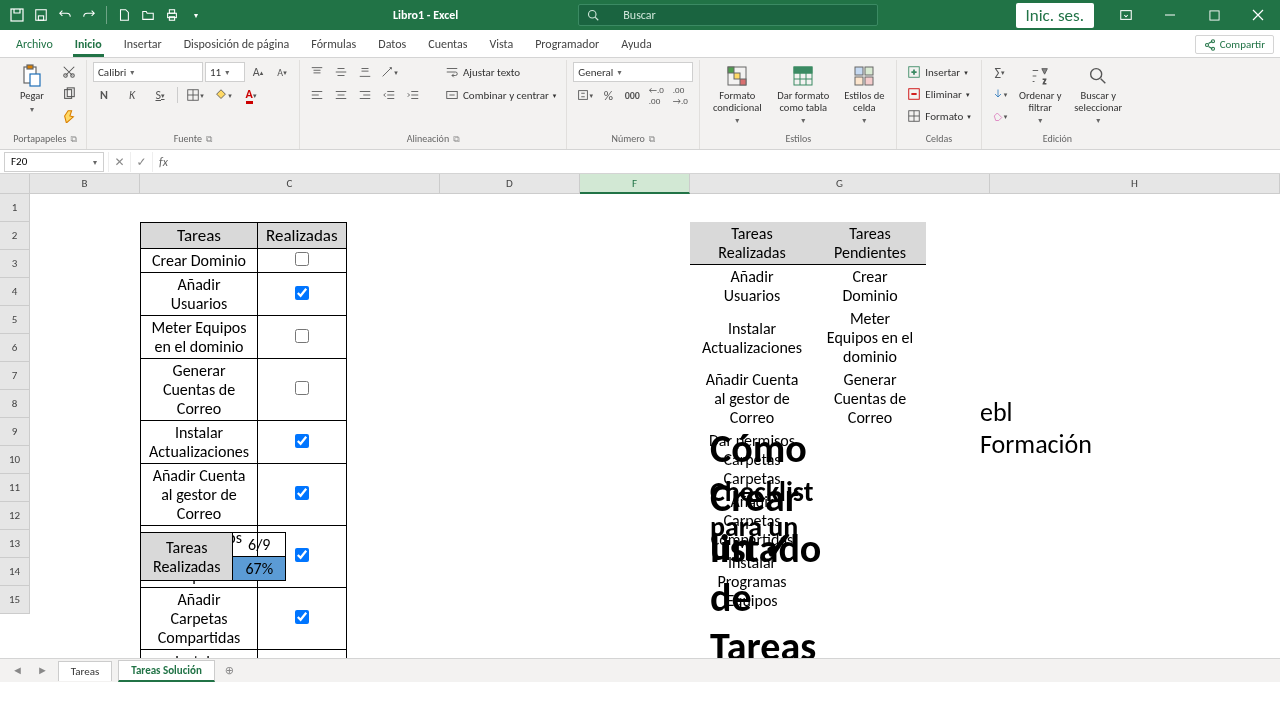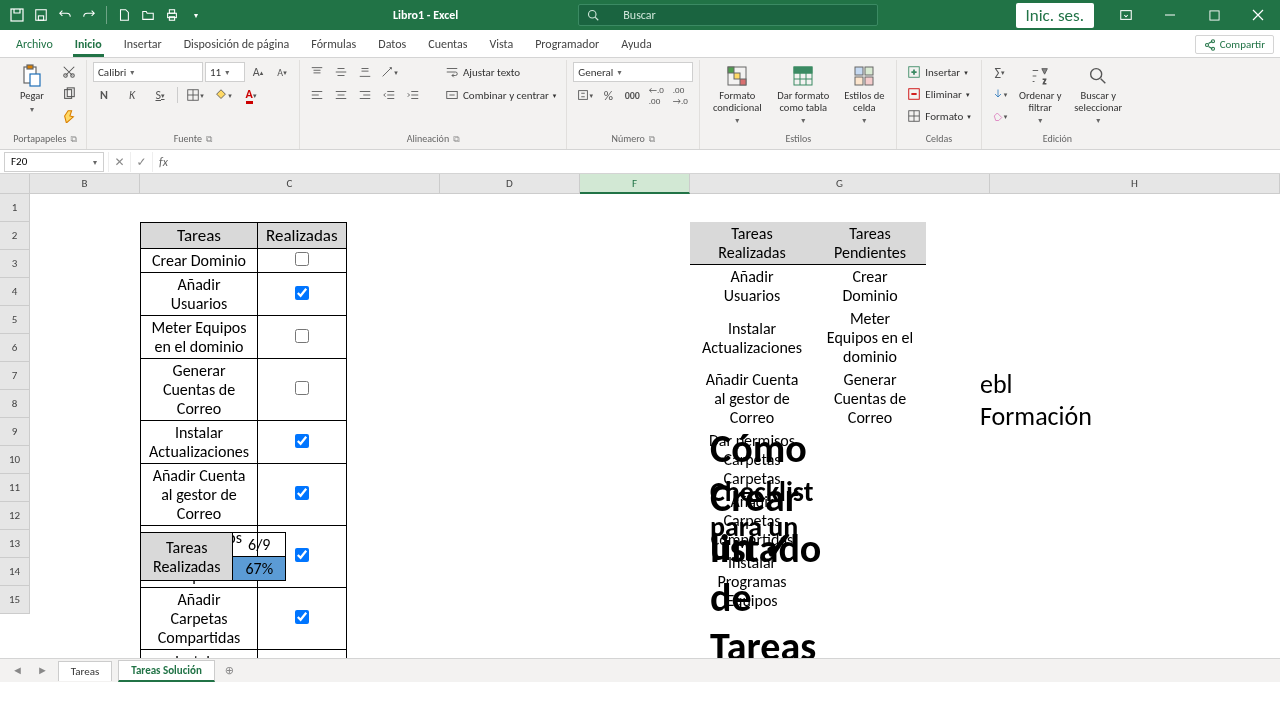--- a/index.html
+++ b/index.html
@@ -628,21 +628,21 @@
                 <td>Añadir Carpetas Compartidas</td>
     <td></td>
               </tr>
               <tr>
                 <td>Instalar Programas Equipos</td>
     <td></td>
               </tr>
             </tbody>
         </table>
 
-        <div class="overlay-text" style="left:950px; top:174px; font-size:26px;">ebl Formación</div>
+        <div class="overlay-text" style="left:950px; top:202px; font-size:26px;">ebl Formación</div>
         <div class="overlay-text" style="left:680px; top:230px; font-size:40px; font-weight:bold;">Cómo Crear un ✓</div>
         <div class="overlay-text" style="left:680px; top:280px; font-size:28px; font-weight:bold;">Checklist para un</div>
         <div class="overlay-text" style="left:680px; top:330px; font-size:40px; font-weight:bold;">listado de Tareas</div>
 
       </div>
     </div>
   </div>
 </div>
 
 <div class="sheet-tabs-bar">

